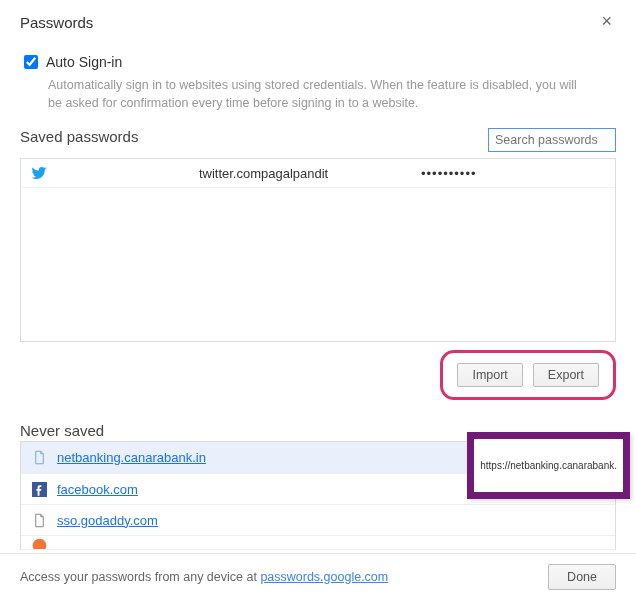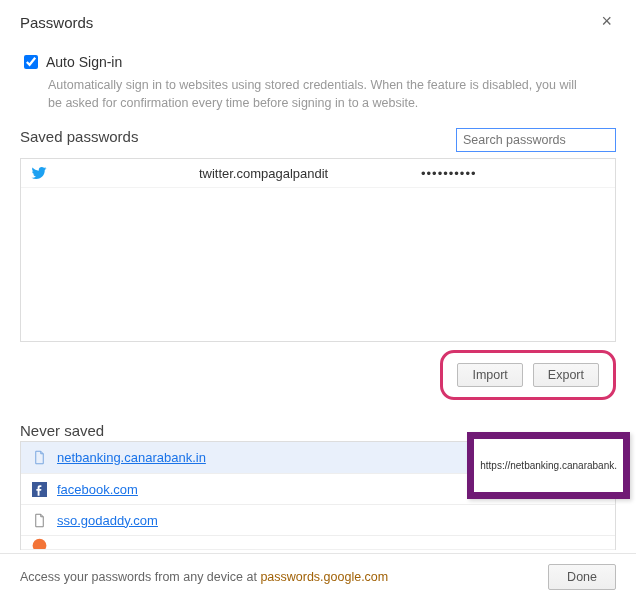--- a/index.html
+++ b/index.html
@@ -52,21 +52,21 @@
   .desc {
     color: #999; font-size: 12.5px; line-height: 1.45;
     padding: 6px 0 0 28px; max-width: 560px;
   }
   .saved-head {
     display: flex; justify-content: space-between; align-items: flex-start;
     margin-top: 16px; margin-bottom: 6px;
   }
   .saved-head h2 { font-size: 15px; font-weight: 400; color: #444; }
   .search-input {
-    width: 160px; height: 24px;
+    width: 128px; height: 24px;
     border: 1px solid #4d90fe;
     padding: 2px 6px; font-size: 12.5px; color: #333;
     outline: none;
   }
   .pw-box {
     border: 1px solid #ddd;
     height: 184px;
     background: #fff;
     position: relative;
   }
@@ -114,21 +114,21 @@
   .cutoff-row { opacity:0.9; }
   .footer {
     position:absolute; left:0; right:0; bottom:0;
     height:46px;
     border-top:1px solid #e5e5e5;
     display:flex; align-items:center; justify-content:space-between;
     padding: 0 20px;
     background:#fff;
   }
   .footer-text { color:#666; font-size:12.5px; }
-  .footer-link { color:#a16207; cursor:pointer; }
+  .footer-link { color:#3b82f6; text-decoration: underline; cursor:pointer; }
   .done-btn {
     background: linear-gradient(#f7f7f7,#efefef);
     border:1px solid #bcbcbc; color:#555;
     padding:5px 18px; font-size:12.5px; cursor:pointer; border-radius:2px;
   }
   .tooltip-float {
     position:absolute;
     right: 6px;
     bottom: 100px;
     background:#fff;

